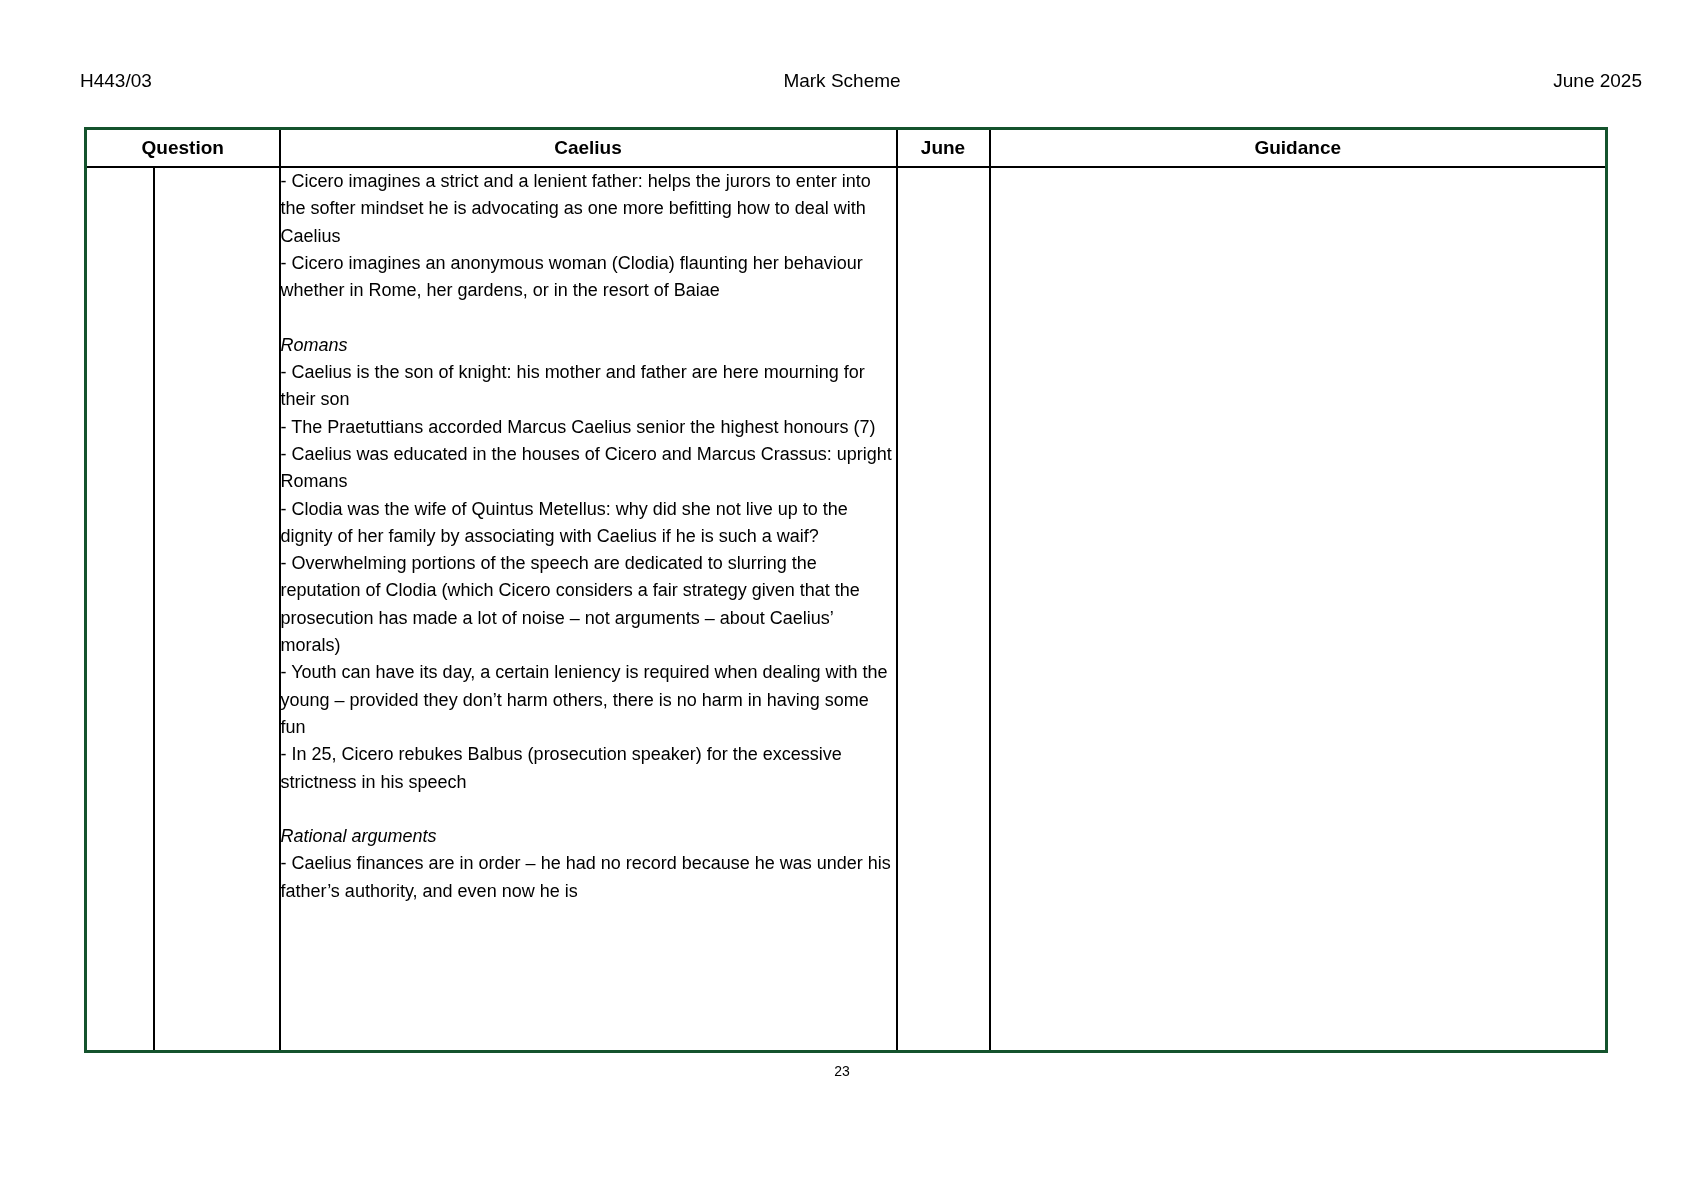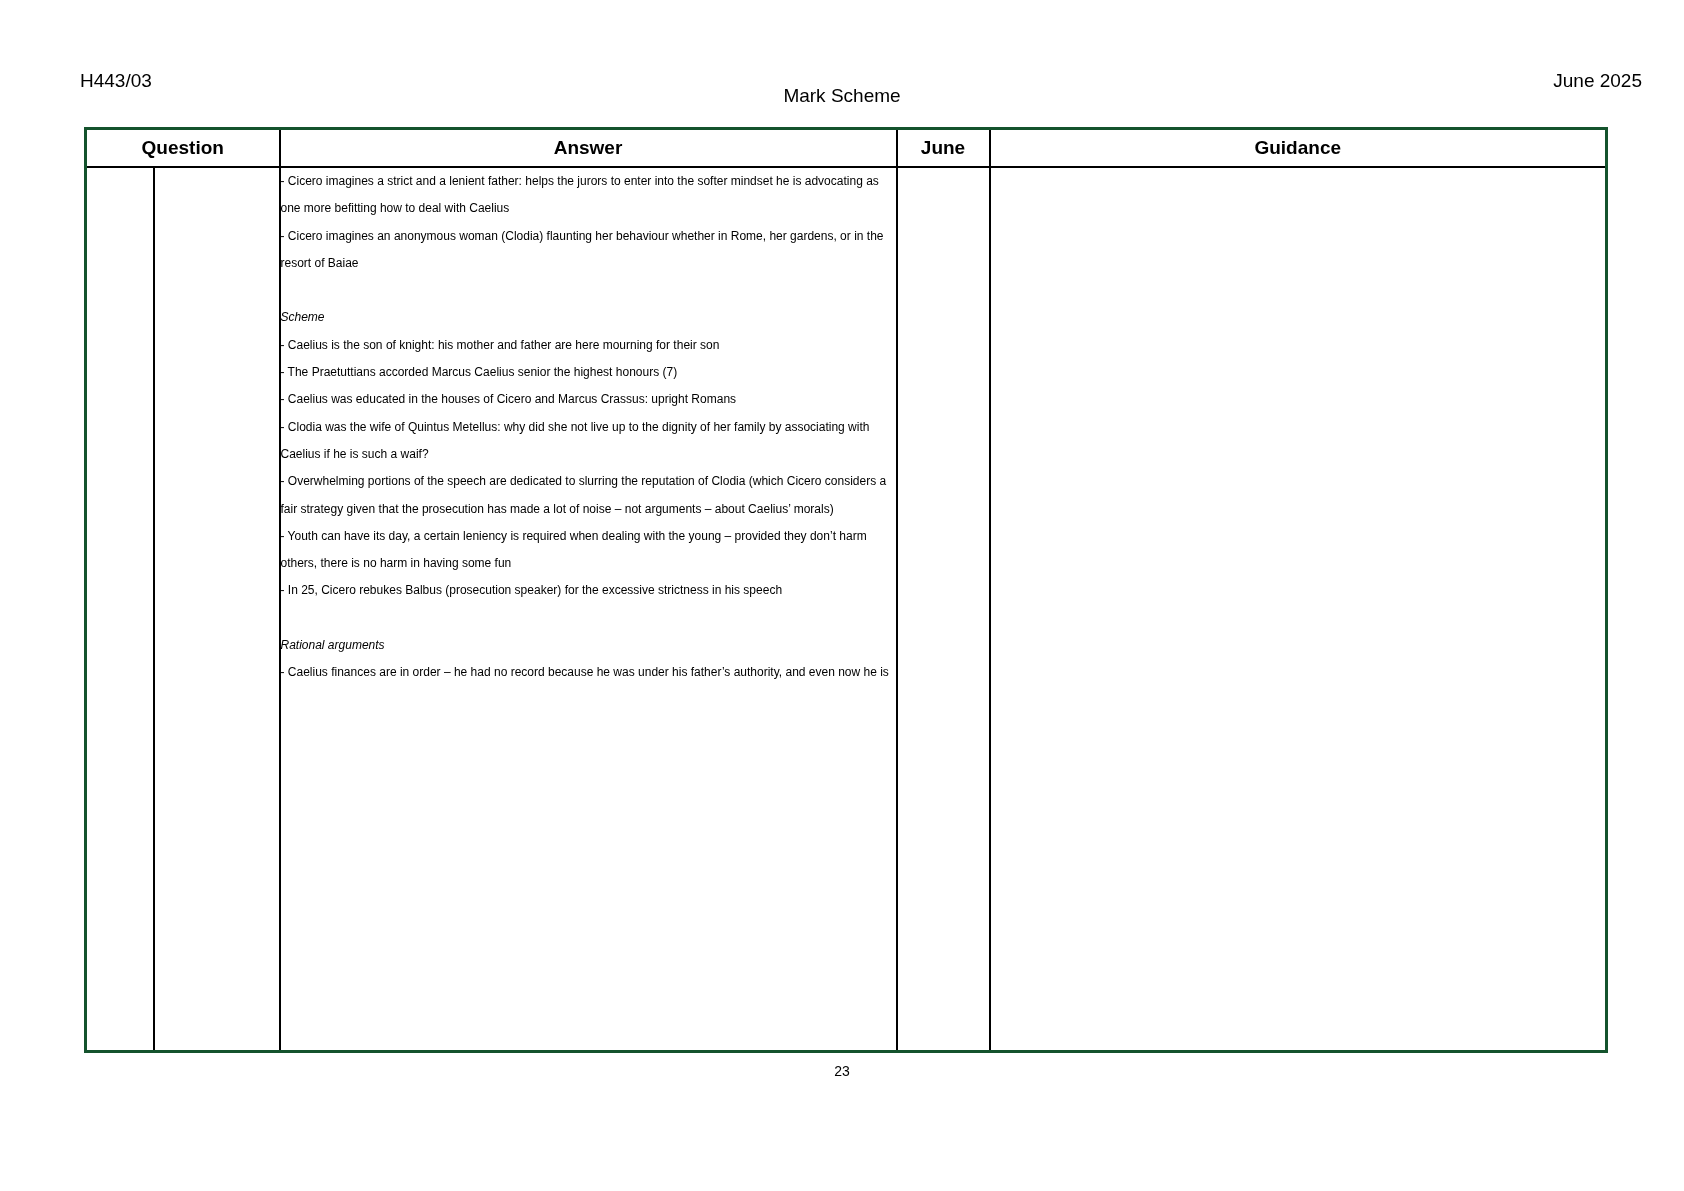--- a/index.html
+++ b/index.html
@@ -19,21 +19,21 @@
   }
   .page-header-left {
     position: absolute;
     top: 70px;
     left: 80px;
     font-size: 19px;
     white-space: nowrap;
   }
   .page-header-center {
     position: absolute;
-    top: 85px;
+    top: 70px;
     left: 0;
     width: 1684px;
     text-align: center;
     font-size: 19px;
   }
   .page-header-right {
     position: absolute;
     top: 70px;
     right: 74px;
     font-size: 19px;
@@ -62,21 +62,21 @@
   }
   th.th-question {
     padding-left: 68px; 
   }
   table.mark-scheme tbody td {
     height: 882px;
     vertical-align: top;
   }
   td.cell-answer {
     padding: 5px 52px 0 11px;
-    font-size: 12px;
+    font-size: 18px;
     line-height: 27.3px;
   }
   .block {
     min-height: 27.3px;
   }
   .block.italic {
     font-style: italic;
   }
   .page-number {
     position: absolute;
@@ -102,34 +102,34 @@
     <colgroup>
       <col style="width:68px">
       <col style="width:126px">
       <col style="width:617px">
       <col style="width:93px">
       <col style="width:617px">
     </colgroup>
     <thead>
       <tr>
         <th colspan="2" class="th-question">Question</th>
-        <th>Answer</th>
+        <th>Caelius</th>
         <th>June</th>
         <th>Guidance</th>
       </tr>
     </thead>
     <tbody>
       <tr>
         <td class="cell-qnum"></td>
         <td class="cell-qpart"></td>
         <td class="cell-answer">
           <div class="block">- Cicero imagines a strict and a lenient father: helps the jurors to enter into the softer mindset he is advocating as one more befitting how to deal with Caelius</div>
           <div class="block">- Cicero imagines an anonymous woman (Clodia) flaunting her behaviour whether in Rome, her gardens, or in the resort of Baiae</div>
           <div class="block"></div>
-          <div class="block italic">Scheme</div>
+          <div class="block italic">Romans</div>
           <div class="block">- Caelius is the son of knight: his mother and father are here mourning for their son</div>
           <div class="block">- The Praetuttians accorded Marcus Caelius senior the highest honours (7)</div>
           <div class="block">- Caelius was educated in the houses of Cicero and Marcus Crassus: upright Romans</div>
           <div class="block">- Clodia was the wife of Quintus Metellus: why did she not live up to the dignity of her family by associating with Caelius if he is such a waif?</div>
           <div class="block">- Overwhelming portions of the speech are dedicated to slurring the reputation of Clodia (which Cicero considers a fair strategy given that the prosecution has made a lot of noise – not arguments – about Caelius’ morals)</div>
           <div class="block">- Youth can have its day, a certain leniency is required when dealing with the young – provided they don’t harm others, there is no harm in having some fun</div>
           <div class="block">- In 25, Cicero rebukes Balbus (prosecution speaker) for the excessive strictness in his speech</div>
           <div class="block"></div>
           <div class="block italic">Rational arguments</div>
           <div class="block">- Caelius finances are in order – he had no record because he was under his father’s authority, and even now he is</div>

